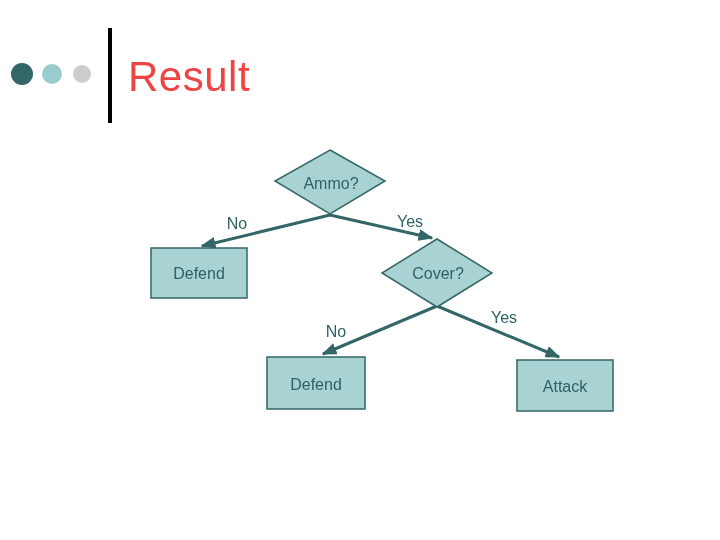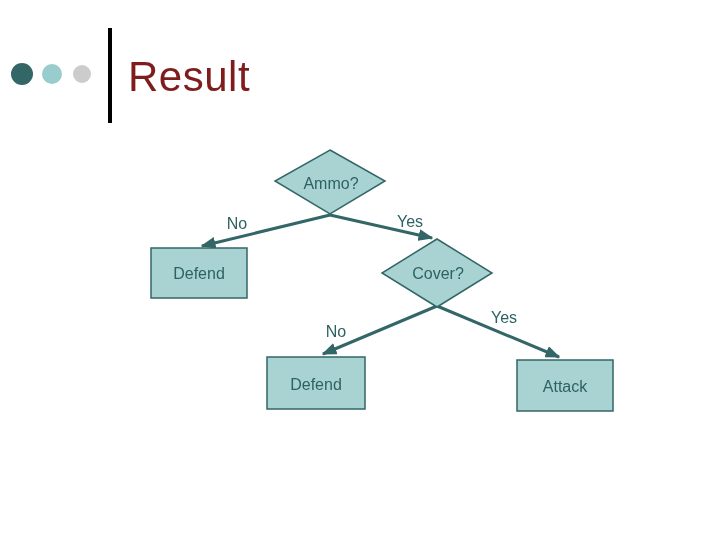--- a/index.html
+++ b/index.html
@@ -11,21 +11,21 @@
     overflow: hidden;
   }
   
   .bullet { position: absolute; border-radius: 50%; }
   .bullet.b1 { left: 11px; top: 63px; width: 22px; height: 22px; background: #336666; }
   .bullet.b2 { left: 42px; top: 64px; width: 20px; height: 20px; background: #99cccc; }
   .bullet.b3 { left: 73px; top: 65px; width: 18px; height: 18px; background: #cccccc; }
   .divider { position: absolute; left: 108px; top: 28px; width: 4px; height: 95px; background: #000000; }
   .title {
     position: absolute; left: 128px; top: 54px; margin: 0;
-    font-size: 42px; font-weight: 400; color: #7f1d1d;
+    font-size: 42px; font-weight: 400; color: #ef4444;
     letter-spacing: 0.5px; line-height: 1.1; white-space: nowrap;
   }
   
   svg.diagram { position: absolute; left: 0; top: 0; }
   .node-shape { fill: #a9d3d3; stroke: #336666; stroke-width: 1.5; }
   .edge-line { stroke: #336666; stroke-width: 3; fill: none; }
   .node-label, .edge-label {
     font-family: "Liberation Sans", sans-serif;
     font-size: 16px; fill: #2e6161;
   }

